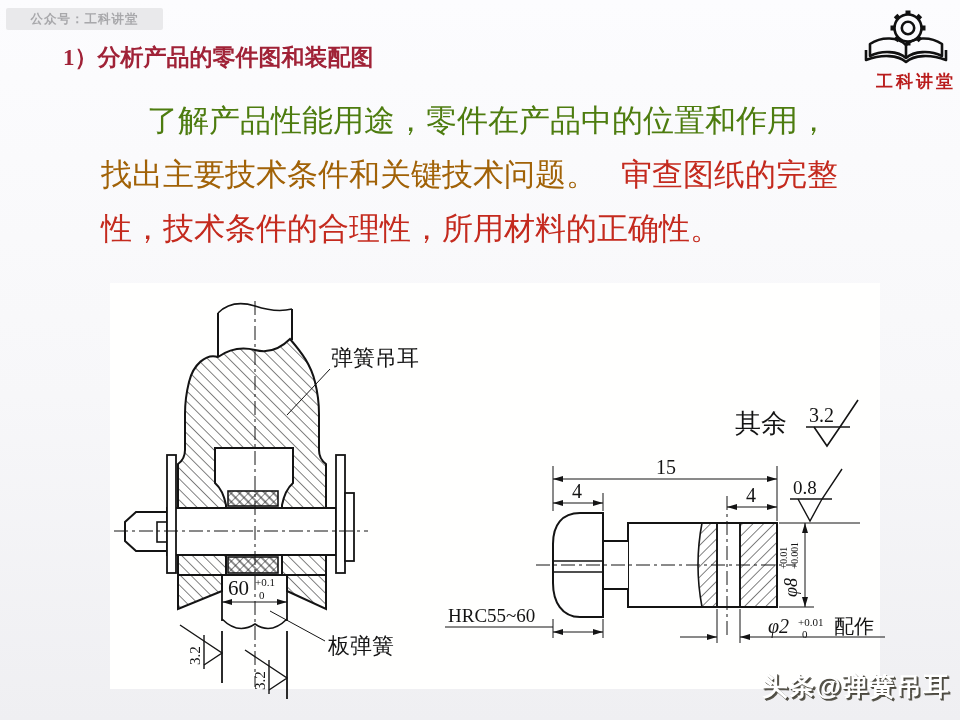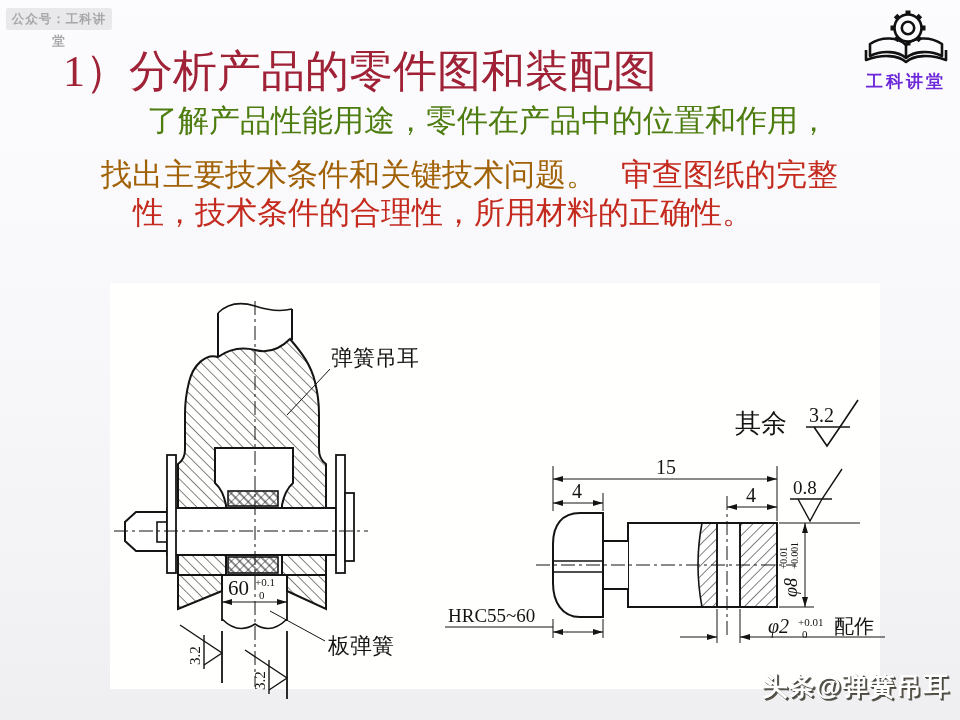--- a/index.html
+++ b/index.html
@@ -1,33 +1,33 @@
 <!DOCTYPE html>
 <html><head>
 <meta charset="utf-8">
 <style>
   html,body{margin:0;padding:0;}
   body{width:960px;height:720px;overflow:hidden;position:relative;
        font-family:"Liberation Serif","DejaVu Serif",serif;
        background:linear-gradient(180deg,#fcfcfe 0%,#f7f7f9 55%,#efeff2 100%);}
   .abs{position:absolute;}
   
-  .banner{left:6px;top:8px;width:106px;height:22px;background:#e9e9eb;border-radius:2px;
+  .banner{left:6px;top:8px;width:157px;height:22px;background:#e9e9eb;border-radius:2px;
           font-family:"Liberation Sans","DejaVu Sans",sans-serif;font-weight:bold;
           font-size:12.5px;color:#a8a8ab;line-height:22px;text-align:center;letter-spacing:1px;}
   
   .logo{left:856px;top:4px;width:100px;text-align:center;}
   .logo-label{font-family:"Liberation Sans","DejaVu Sans",sans-serif;font-weight:bold;
-              font-size:17px;color:#6d28d9;letter-spacing:3px;margin-top:-2px;}
-  
-  .title{left:63px;top:42px;font-size:44px;white-space:nowrap;}
+              font-size:17px;color:#b91c1c;letter-spacing:3px;margin-top:-2px;text-align:right;}
+  
+  .title{left:63px;top:42px;font-size:23px;white-space:nowrap;font-weight:bold;}
   .p-line{font-size:31px;white-space:nowrap;}
   .l1{left:147px;top:100px;}
   .l2{left:101px;top:154px;}
-  .l3{left:101px;top:192px;margin-left:32px;}
+  .l3{left:101px;top:208px;}
   .gap{display:inline-block;width:24px;}
   
   .panel{left:110px;top:283px;width:770px;height:406px;background:#fffffe;}
   svg text{font-family:"Liberation Serif","DejaVu Serif",serif;fill:#141414;}
   .wm{right:10px;top:669px;font-family:"Liberation Sans","DejaVu Sans",sans-serif;
       font-weight:bold;font-size:26px;color:#ffffff;letter-spacing:1px;
       text-shadow:2px 2px 0 rgba(72,70,60,.9),1px 1px 0 rgba(72,70,60,.9);}
 </style>
 </head>
 <body>

